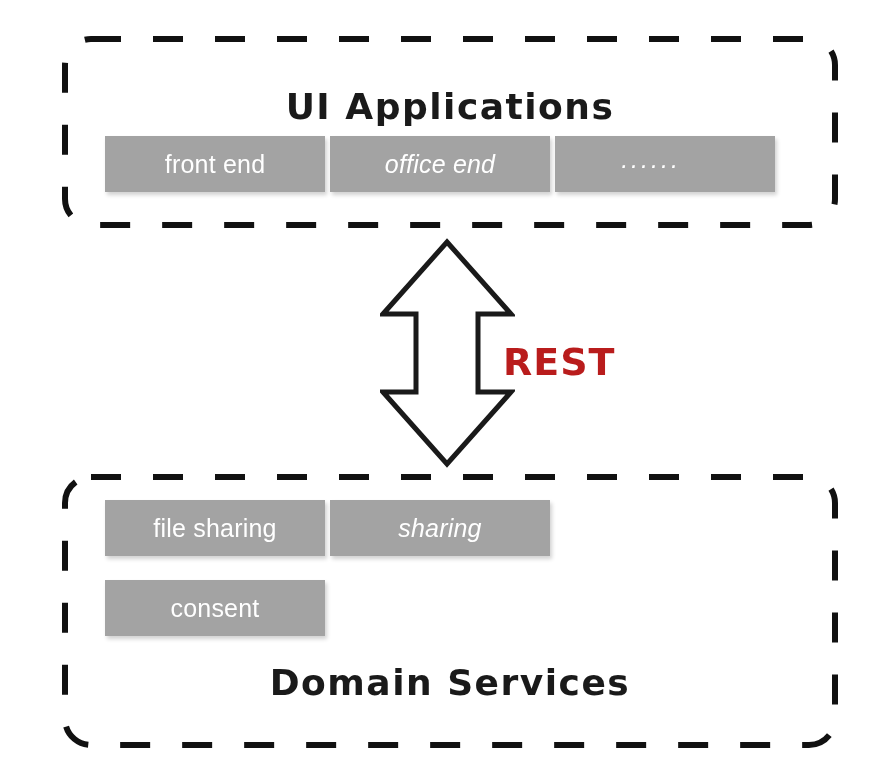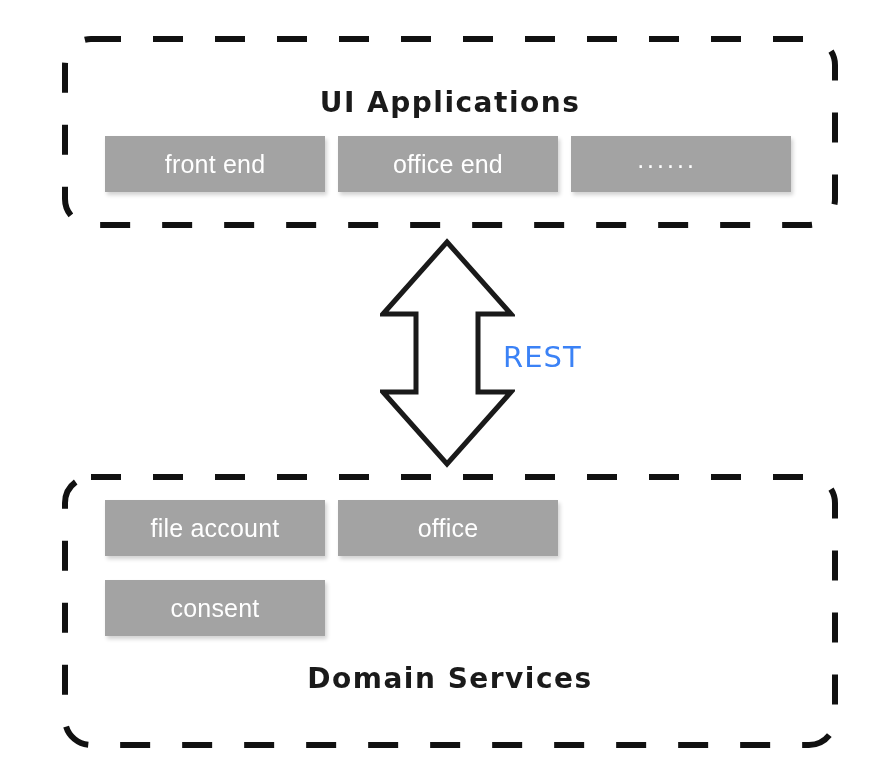--- a/index.html
+++ b/index.html
@@ -30,21 +30,21 @@
     pointer-events: none;
   }
 
   
   .group-title {
     position: absolute;
     left: 0;
     width: 100%;
     text-align: center;
     font-family: "DejaVu Sans", sans-serif;
-    font-size: 28px;
+    font-size: 36px;
     font-weight: 600;
     color: #1a1a1a;
     letter-spacing: 1.5px;
     white-space: nowrap;
   }
 
   
   .box-row {
     position: absolute;
     display: flex;
@@ -60,21 +60,22 @@
     justify-content: center;
     color: #ffffff;
     font-family: "Liberation Sans", sans-serif;
     font-size: 25px;
     font-weight: 400;
     letter-spacing: 0.2px;
     box-shadow: 2px 3px 4px rgba(0,0,0,0.18);
     white-space: nowrap;
   }
   .grey-box + .grey-box {
-    margin-left: 13px;
+    margin-left: 5px;
+    font-style: italic;
   }
   .grey-box.ellipsis {
     font-size: 25px;
     letter-spacing: 3px;
     padding-bottom: 10px;
     padding-right: 28px;
   }
 
   
   #arrow-wrap {
@@ -82,23 +83,23 @@
     left: 380px;
     top: 238px;
     width: 135px;
     height: 230px;
   }
   #rest-label {
     position: absolute;
     left: 503px;
     top: 340px;
     font-family: "DejaVu Sans", sans-serif;
-    font-size: 29px;
-    font-weight: 400;
-    color: #3b82f6;
+    font-size: 38px;
+    font-weight: 700;
+    color: #b91c1c;
     letter-spacing: 1px;
     white-space: nowrap;
   }
 </style>
 </head>
 <body>
 
 <div id="canvas">
 
   <div class="group" id="ui-group" style="left:62px; top:36px; width:776px; height:192px;">
@@ -124,22 +125,22 @@
 
   <div id="rest-label">REST</div>
 
   <div class="group" id="domain-group" style="left:62px; top:474px; width:776px; height:274px;">
 
     <svg class="group-border" viewBox="0 0 776 274">
       <rect x="3" y="3" width="770" height="268" rx="26" ry="26" fill="none" stroke="#111111" stroke-width="6" stroke-dasharray="30 32" stroke-linecap="butt"></rect>
     </svg>
 
     <div class="box-row" style="left:43px; top:26px;">
-      <div class="grey-box">file account</div>
-      <div class="grey-box">office</div>
+      <div class="grey-box">file sharing</div>
+      <div class="grey-box">sharing</div>
     </div>
 
     <div class="box-row" style="left:43px; top:106px;">
       <div class="grey-box">consent</div>
     </div>
 
     <div class="group-title" style="top:188px;">Domain Services</div>
   </div>
 
 </div>

